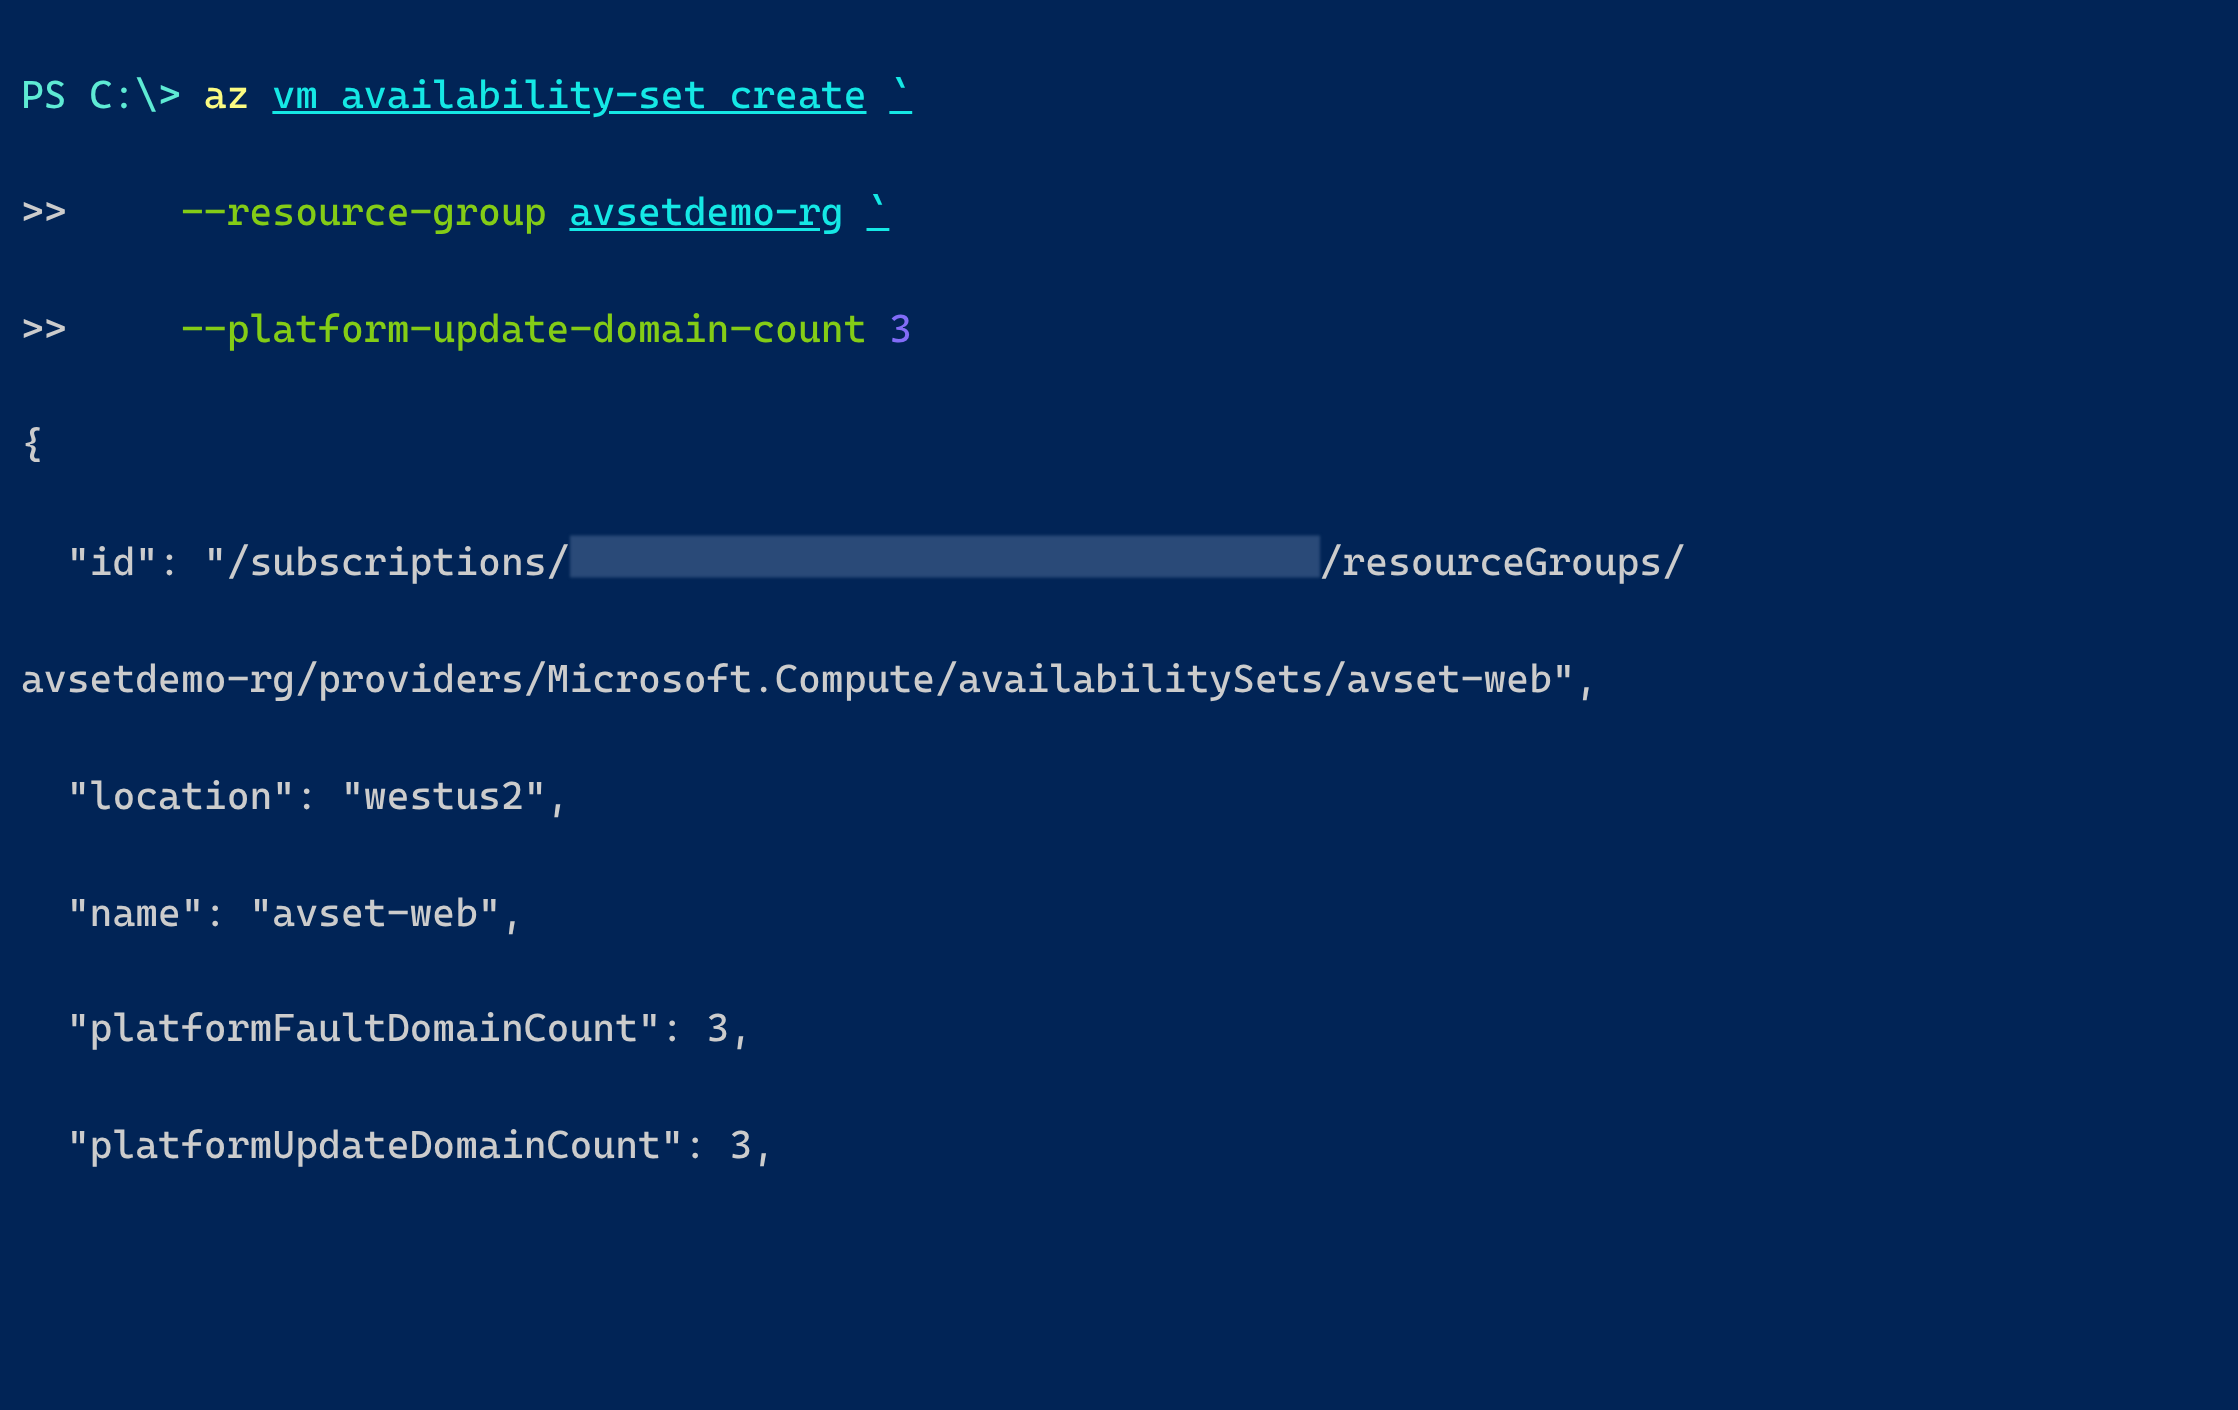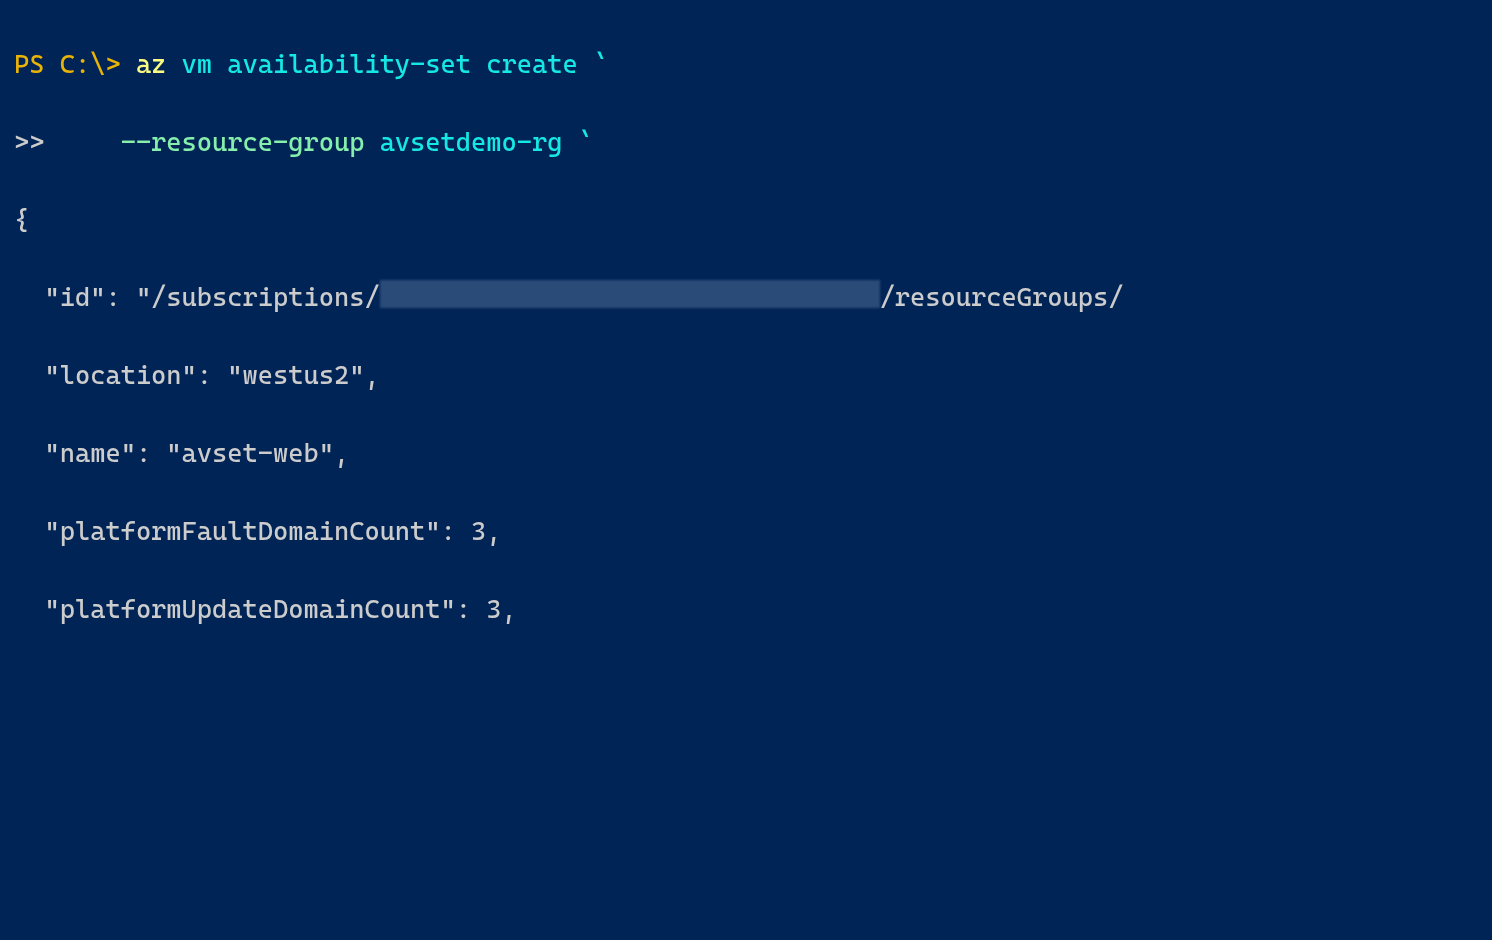--- a/index.html
+++ b/index.html
@@ -11,44 +11,46 @@
     font-family: "Cascadia Mono", "Consolas", "Menlo", monospace;
     font-size: 26px;
     line-height: 38.9px;
     color: #cccccc;
     overflow: hidden;
   }
   .terminal {
     padding: 6px 14px;
     white-space: pre;
   }
-  .prompt { color: #eab308; }
+  .prompt { color: #5eead4; }
   .cmd-yellow { color: #fbfb82; }
-  .cmd-cyan  { color: #15e8e5; }
-  .flag      { color: #86efac; }
+  .cmd-cyan  { color: #15e8e5; text-decoration: underline; }
+  .flag      { color: #84cc16; }
   .arg-purple{ color: #826cf7; }
   .cont      { color: #cccccc; }
   .redact {
     display: inline-block;
     width: 500px;
     height: 28px;
     vertical-align: -2px;
     background: #2a4a78;
     filter: blur(1px);
   }
   .out-line { color: #cccccc; }
 </style>
 </head>
 <body>
 
 <div class="terminal">
 <div><span class="prompt">PS C:\&gt;</span> <span class="cmd-yellow">az</span> <span class="cmd-cyan">vm availability-set create</span> <span class="cmd-cyan">`</span></div>
 <div><span class="cont">&gt;&gt;</span>     <span class="flag">--resource-group</span> <span class="cmd-cyan">avsetdemo-rg</span> <span class="cmd-cyan">`</span></div>
+<div><span class="cont">&gt;&gt;</span>     <span class="flag">--platform-update-domain-count</span> <span class="arg-purple">3</span></div>
 <div class="out-line">{</div>
 <div class="out-line"><span>  "id": "/subscriptions/</span><span class="redact"></span><span>/resourceGroups/</span></div>
+<div class="out-line">avsetdemo-rg/providers/Microsoft.Compute/availabilitySets/avset-web",</div>
 <div class="out-line">  "location": "westus2",</div>
 <div class="out-line">  "name": "avset-web",</div>
 <div class="out-line">  "platformFaultDomainCount": 3,</div>
 <div class="out-line">  "platformUpdateDomainCount": 3,</div>
 
 
 
 
 
 

